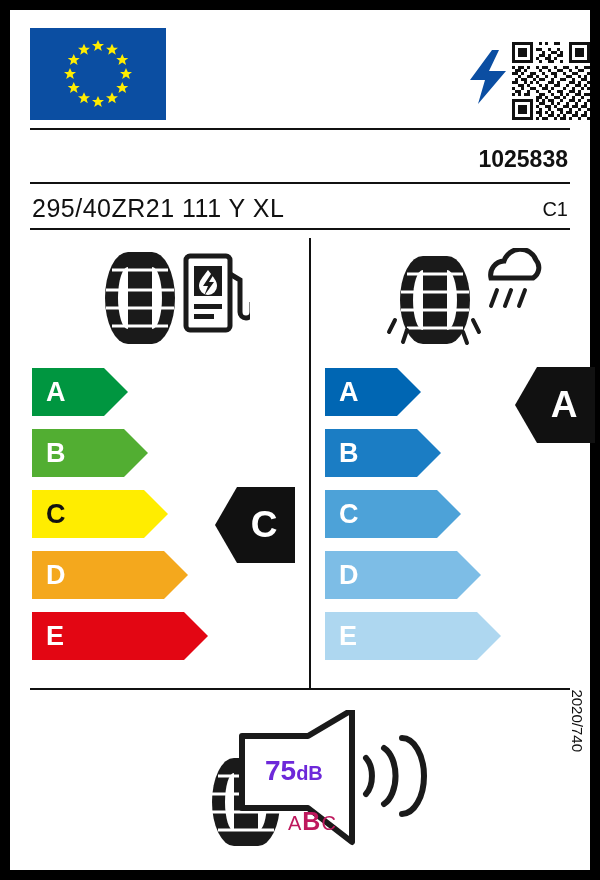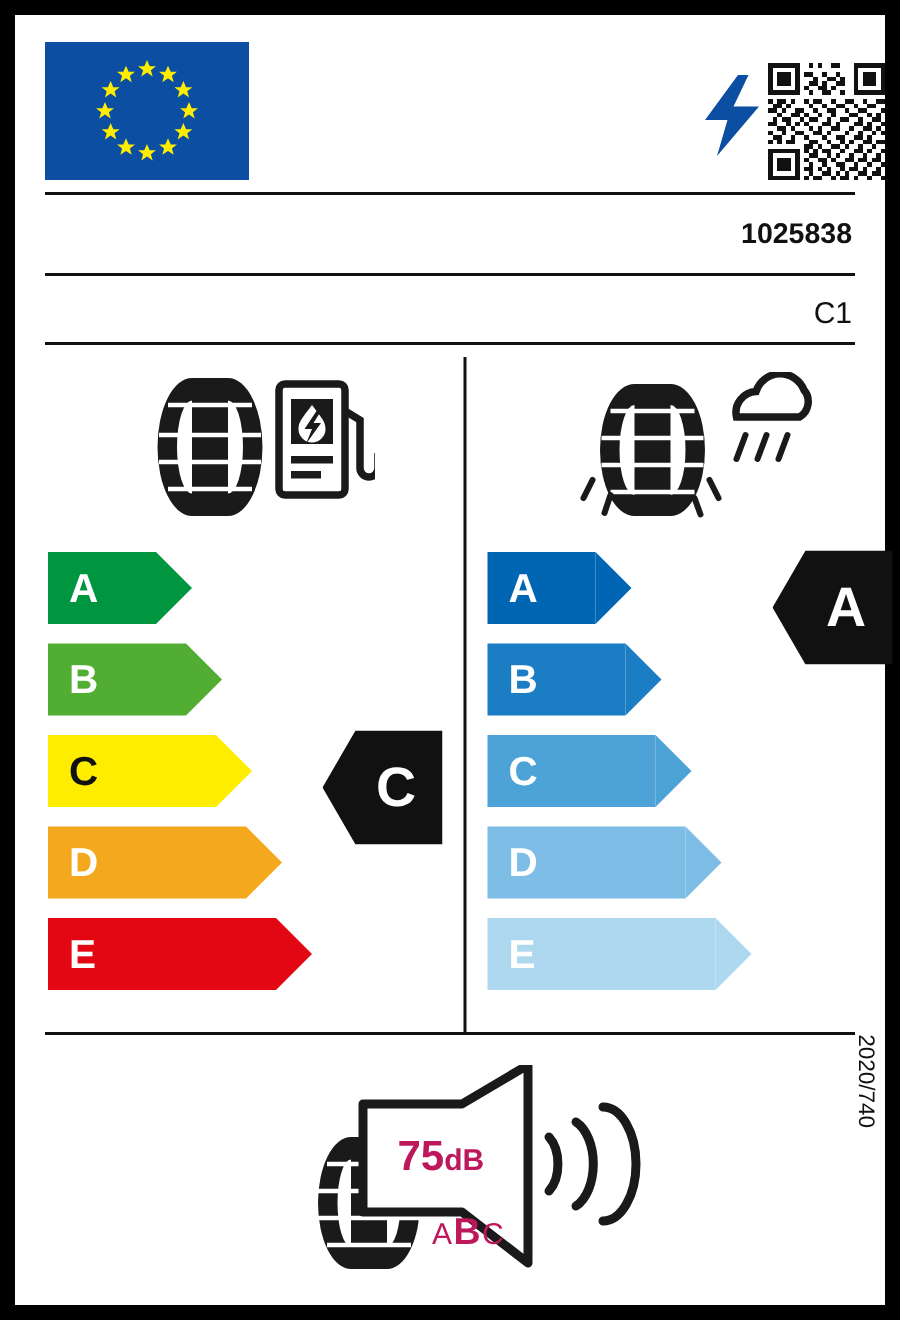--- a/index.html
+++ b/index.html
@@ -81,21 +81,21 @@
     left: 22px;
     top: 136px;
     font-size: 23px;
     font-weight: bold;
     color: #111;
   }
   .serial {
     position: absolute;
     right: 22px;
     top: 136px;
-    font-size: 19px;
+    font-size: 23px;
     font-weight: bold;
     color: #111;
   }
 
   
   .tyre-size {
     position: absolute;
     left: 22px;
     top: 184px;
     font-size: 25px;
@@ -201,21 +201,21 @@
     top: 700px;
     width: 230px;
     height: 150px;
   }
   .noise-db {
     position: absolute;
     left: 255px;
     top: 745px;
     font-size: 28px;
     font-weight: bold;
-    color: #be185d;
+    color: #6d28d9;
   }
   .noise-db .unit {
     font-size: 20px;
     font-weight: bold;
   }
   .noise-class {
     position: absolute;
     left: 278px;
     top: 797px;
     font-size: 20px;
@@ -471,20 +471,21 @@
         </g>
       </svg>
     </div>
   </div>
 
   <div class="hline" style="top:118px;"></div>
 
   <div class="serial">1025838</div>
   <div class="hline thin" style="top:172px;"></div>
 
+  <div class="tyre-size">295/40ZR21 111 Y XL</div>
   <div class="tyre-class">C1</div>
   <div class="hline thin" style="top:218px;"></div>
 
   <div class="vline"></div>
 
   <div class="pic-fuel">
     <svg width="160" height="100" viewBox="0 0 160 100" aria-hidden="true">
 
       <g>
         <ellipse cx="38" cy="50" rx="23" ry="46" fill="#1a1a1a"></ellipse>

